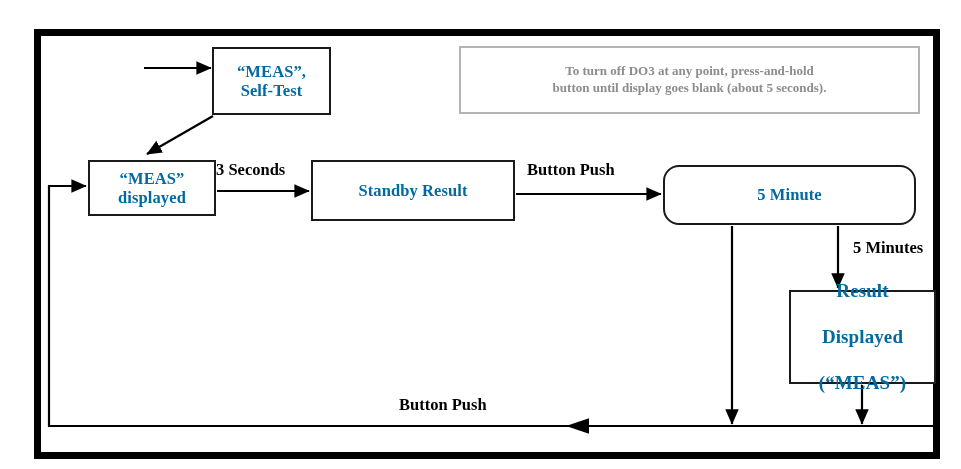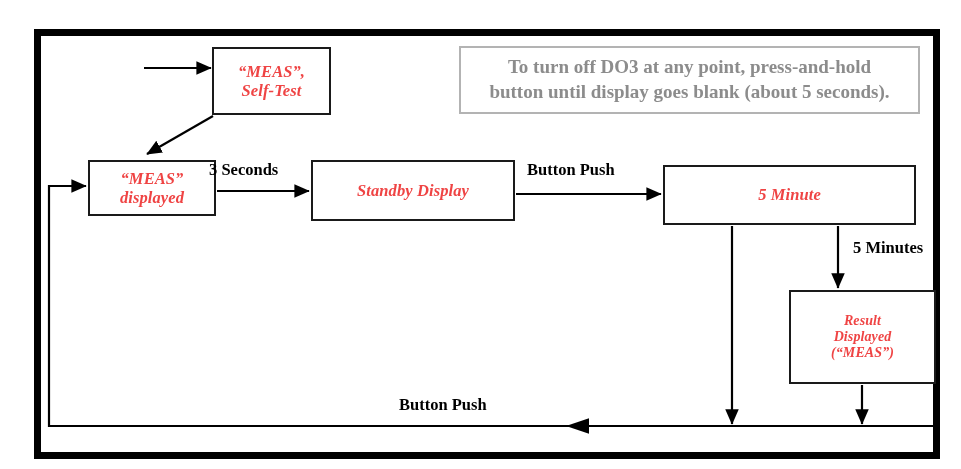--- a/index.html
+++ b/index.html
@@ -32,77 +32,78 @@
     position: absolute;
     box-sizing: border-box;
     border: 2px solid #1a1a1a;
     background: #ffffff;
     display: flex;
     flex-direction: column;
     align-items: center;
     justify-content: center;
     text-align: center;
     font-weight: bold;
-    color: #ef4444;
+    color: #0369a1;
     line-height: 1.16;
     letter-spacing: 0.1px;
-    font-style: italic;
   }
   .node .ln { display: block; white-space: nowrap; }
 
   #node-meas-selftest {
     left: 212px; top: 47px; width: 119px; height: 68px;
     font-size: 16.5px;
   }
   #node-meas-displayed {
     left: 88px; top: 160px; width: 128px; height: 56px;
     font-size: 16.5px;
   }
   #node-standby {
     left: 311px; top: 160px; width: 204px; height: 61px;
     font-size: 16.5px;
   }
   #node-measure-period {
     left: 663px; top: 165px; width: 253px; height: 60px;
     font-size: 16.5px;
+    border-radius: 16px;
   }
   #node-result {
     left: 789px; top: 290px; width: 147px; height: 94px;
-    font-size: 14px;
+    font-size: 19px;
+    gap: 24px;
   }
 
   
   #note-box {
     position: absolute;
     left: 459px; top: 46px; width: 461px; height: 68px;
     box-sizing: border-box;
     border: 2px solid #b3b3b3;
     background: #ffffff;
     display: flex;
     flex-direction: column;
     align-items: center;
     justify-content: center;
     text-align: center;
     color: #8c8c8c;
     font-weight: bold;
-    font-size: 19px;
+    font-size: 13px;
     line-height: 1.3;
   }
   #note-box .ln { display: block; white-space: nowrap; }
 
   
   .label {
     position: absolute;
     font-weight: bold;
     color: #000000;
     white-space: nowrap;
     line-height: 1.15;
   }
   #label-turn-on      { left: 58px;  top: 54px;  font-size: 16.5px; }
-  #label-3-seconds    { left: 209px; top: 161px; font-size: 16.5px; }
+  #label-3-seconds    { left: 216px; top: 161px; font-size: 16.5px; }
   #label-button-push-1{ left: 527px; top: 161px; font-size: 16.5px; }
   #label-5-minutes    { left: 853px; top: 239px; font-size: 16.5px; }
   #label-button-push-2{ left: 399px; top: 396px; font-size: 16.5px; }
 
   
   #connectors {
     position: absolute;
     left: 0; top: 0;
     width: 961px; height: 469px;
     pointer-events: none;
@@ -161,21 +162,21 @@
     <span class="ln">“MEAS”,</span>
     <span class="ln">Self-Test</span>
   </div>
 
   <div class="node" id="node-meas-displayed">
     <span class="ln">“MEAS”</span>
     <span class="ln">displayed</span>
   </div>
 
   <div class="node" id="node-standby">
-    <span class="ln">Standby Display</span>
+    <span class="ln">Standby Result</span>
   </div>
 
   <div class="node" id="node-measure-period">
     <span class="ln">5 Minute</span>
   </div>
 
   <div class="node" id="node-result">
     <span class="ln">Result</span>
     <span class="ln">Displayed</span>
     <span class="ln">(“MEAS”)</span>

